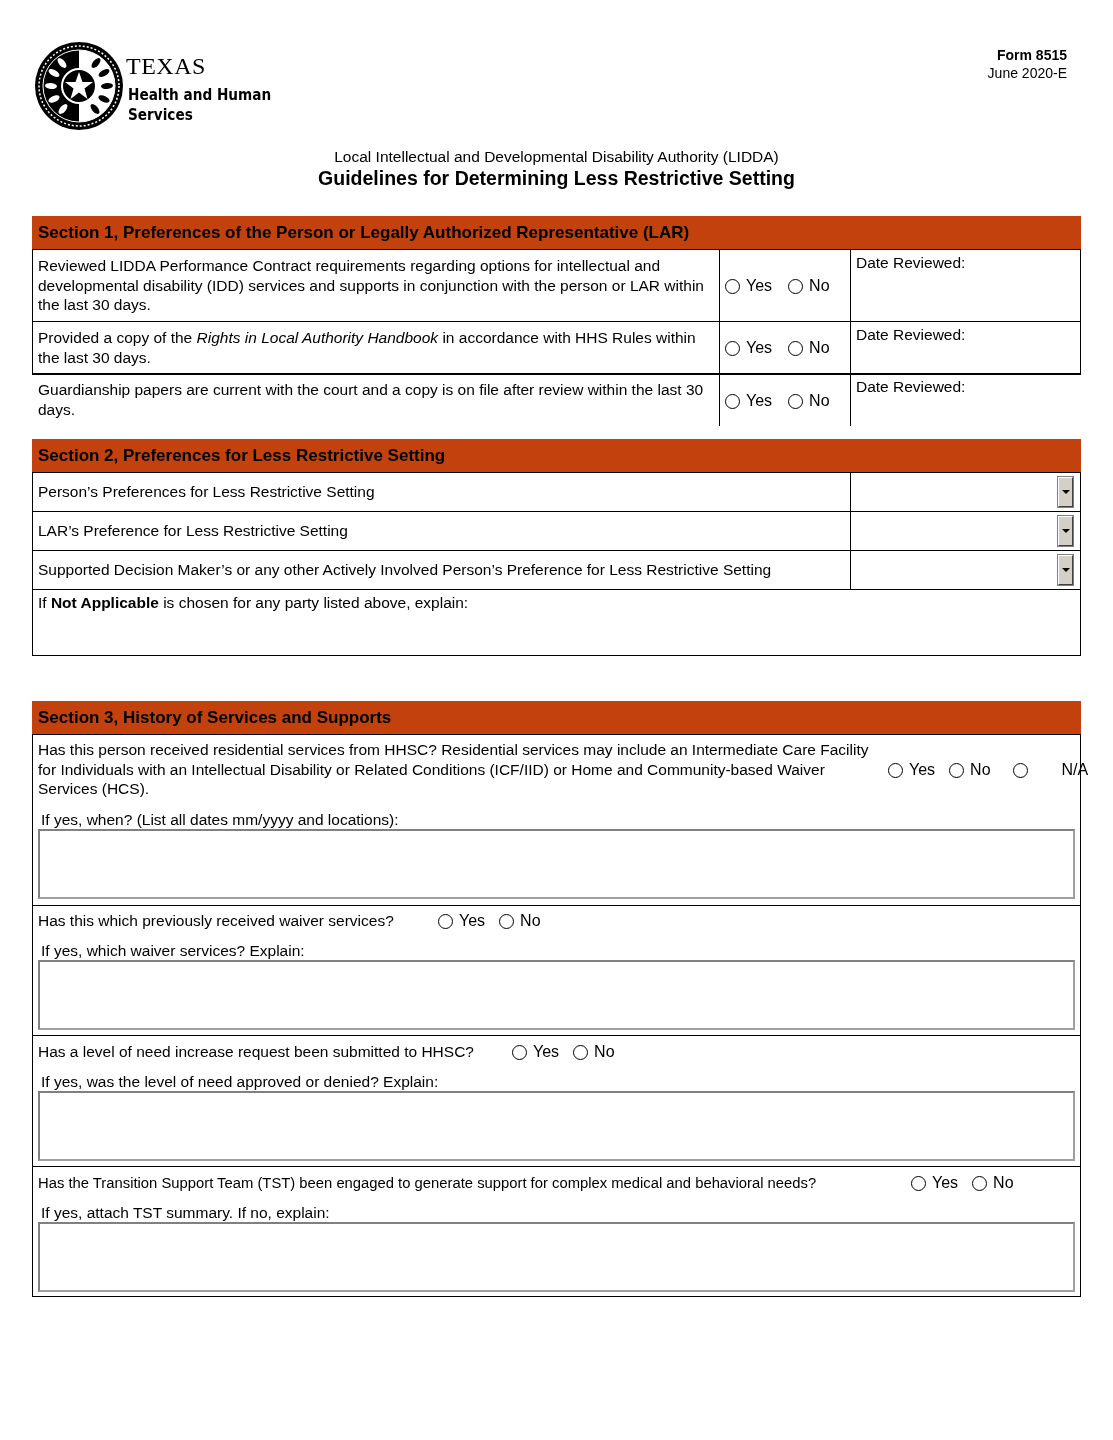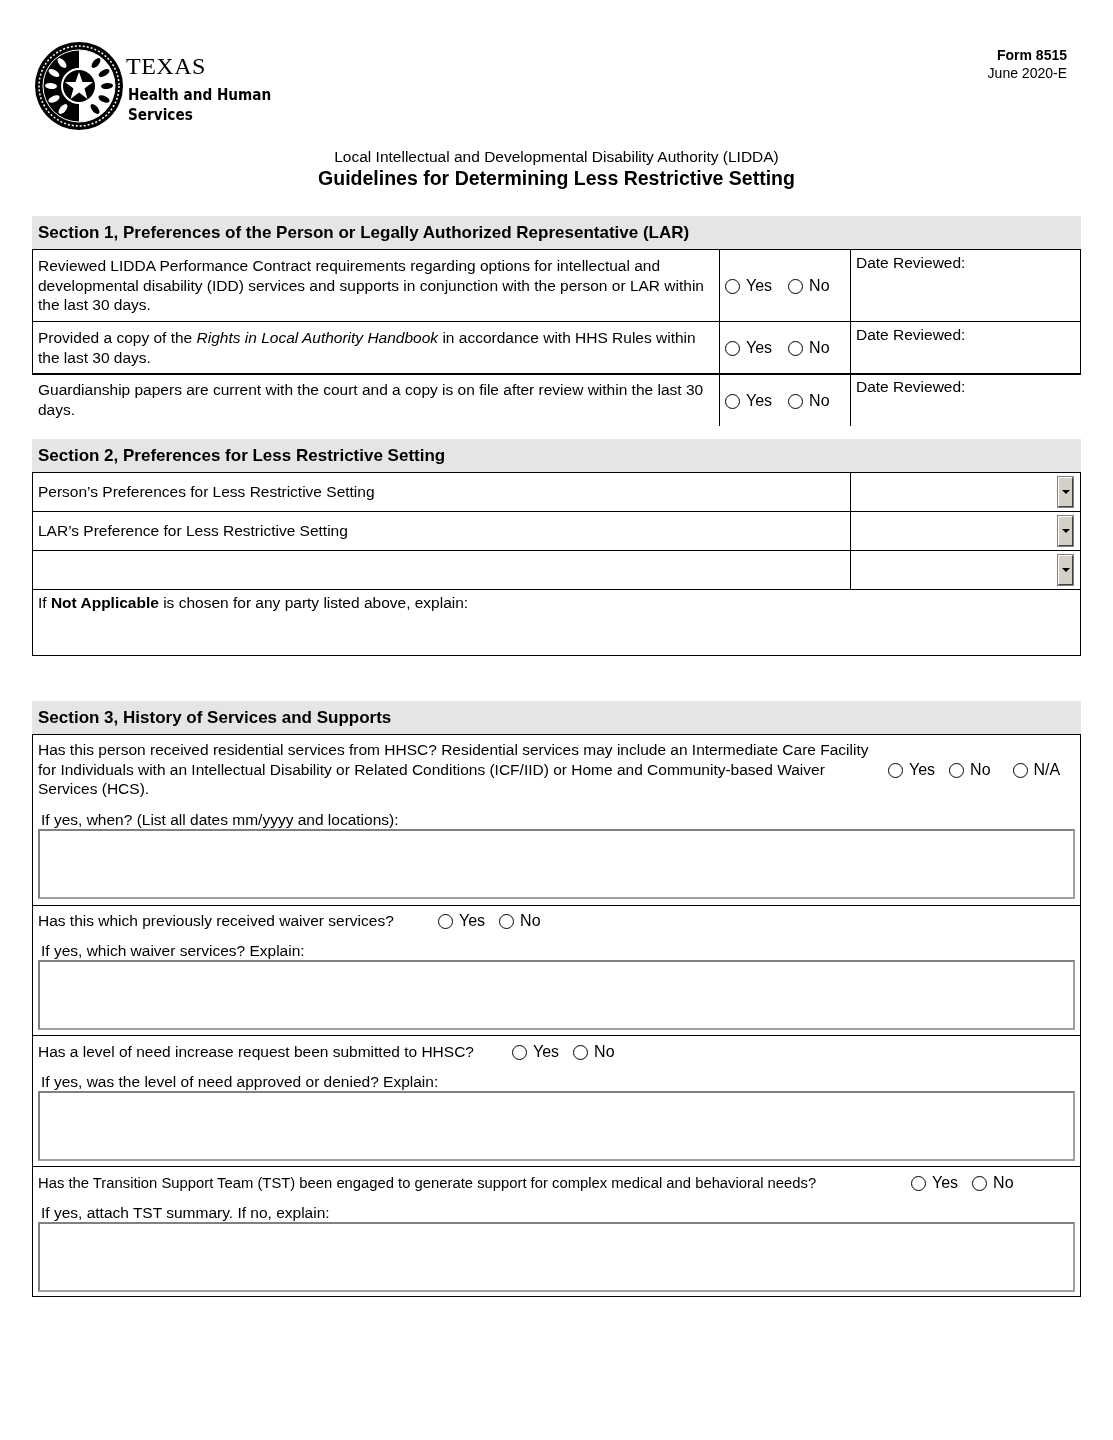--- a/index.html
+++ b/index.html
@@ -16,21 +16,21 @@
   .logo-texas { position: absolute; left: 92px; top: 10px; font-family: "Liberation Serif", serif; font-size: 24px; line-height: 30px; letter-spacing: 0.5px; }
   .logo-hhs { position: absolute; left: 94px; top: 44px; font-family: "DejaVu Sans", sans-serif; font-weight: bold; font-size: 15.5px; line-height: 20px; transform: scaleX(0.88); transform-origin: left top; white-space: nowrap; }
   .form-no { right: 46px; top: 46px; text-align: right; font-size: 14px; line-height: 18px; }
   .form-no b { font-weight: bold; }
   .subtitle { left: 0; width: 1113px; top: 148px; text-align: center; font-size: 15.5px; }
   .title { left: 0; width: 1113px; top: 167px; text-align: center; font-size: 19.5px; font-weight: bold; }
 
   
   .sec-head {
     position: absolute; left: 32px; width: 1049px; height: 33px;
-    background: #e5e5e5; font-weight: bold; font-size: 17px; line-height: 33px; padding-left: 6px;
+    background: #c2410c; font-weight: bold; font-size: 17px; line-height: 33px; padding-left: 6px;
   }
   .box { position: absolute; left: 32px; width: 1049px; border: 1.5px solid #000; }
   .cell { position: absolute; font-size: 15.5px; line-height: 19.5px; }
   .hline { position: absolute; left: 0; right: 0; height: 0; border-top: 1.5px solid #000; }
   .vline { position: absolute; width: 0; border-left: 1.5px solid #000; }
 
   .radio-group { position: absolute; display: flex; align-items: center; font-size: 16px; white-space: nowrap; }
   .radio-opt { display: inline-flex; align-items: center; margin-right: 16px; cursor: pointer; }
   .radio { width: 15px; height: 15px; border: 1.3px solid #000; border-radius: 50%; display: inline-block; margin-right: 6px; background: #fff; }
 
@@ -154,20 +154,21 @@
   </div>
 
   <div class="cell" style="left:5px; top:48px;">LAR’s Preference for Less Restrictive Setting</div>
   <div class="cell" style="left:819px; top:39px; width:227px; height:37px;">
     <span></span>
     <div class="dropdown-btn" style="right:6px; top:4px;">
         <span class="tri"></span>
       </div>
   </div>
 
+  <div class="cell" style="left:5px; top:87px;">Supported Decision Maker’s or any other Actively Involved Person’s Preference for Less Restrictive Setting</div>
   <div class="cell" style="left:819px; top:78px; width:227px; height:37px;">
     <span></span>
     <div class="dropdown-btn" style="right:6px; top:4px;">
         <span class="tri"></span>
       </div>
   </div>
 
   <div class="cell" style="left:5px; top:120px; width:1035px; height:92px;">
     <span>If </span><b>Not Applicable</b><span> is chosen for any party listed above, explain:</span>
   </div>
@@ -179,21 +180,21 @@
   <div class="cell" style="left:5px; top:5px; width:840px;">Has this person received residential services from HHSC? Residential services may include an Intermediate Care Facility for Individuals with an Intellectual Disability or Related Conditions (ICF/IID) or Home and Community-based Waiver Services (HCS).</div>
   <div class="radio-group" style="left:855px; top:26px;">
     <span class="radio-opt" style="margin-right:14px;">
         <span class="radio"></span>
         <span>Yes</span>
       </span>
     <span class="radio-opt" style="margin-right:22px;">
         <span class="radio"></span>
         <span>No</span>
       </span>
-    <span class="radio-opt" style="margin-right:8px;">
+    <span class="radio-opt" style="margin-right:8px;gap:28px;">
         <span class="radio"></span>
         <span>N/A</span>
       </span>
   </div>
   <div class="cell" style="left:8px; top:75px;">If yes, when? (List all dates mm/yyyy and locations):</div>
   <div class="textarea" style="top:94px;"></div>
   <div class="hline" style="top:170px;"></div>
 
   <div class="cell" style="left:5px; top:176px; white-space:nowrap;">
     <span>Has this which previously received waiver services?</span>

